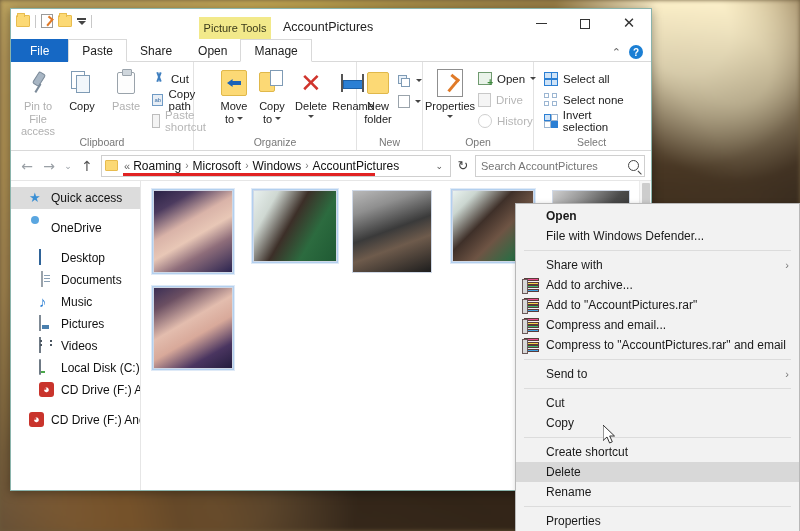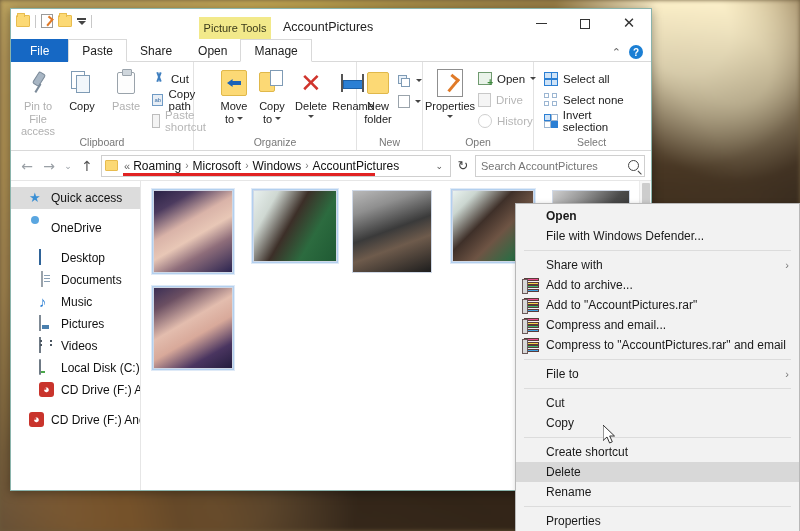--- a/index.html
+++ b/index.html
@@ -603,21 +603,21 @@
         <i></i>
         <i></i>
         <i></i>
         <i></i>
       </span>
     <span>Compress to "AccountPictures.rar" and email</span>
   </div>
 
   <div class="msep"></div>
   <div class="mi">
-    <span>File to</span>
+    <span>Send to</span>
     <span class="arr">›</span>
   </div>
 
   <div class="msep"></div>
   <div class="mi">Cut</div>
   <div class="mi">Copy</div>
 
   <div class="msep"></div>
   <div class="mi">Create shortcut</div>
   <div class="mi hl">Delete</div>

